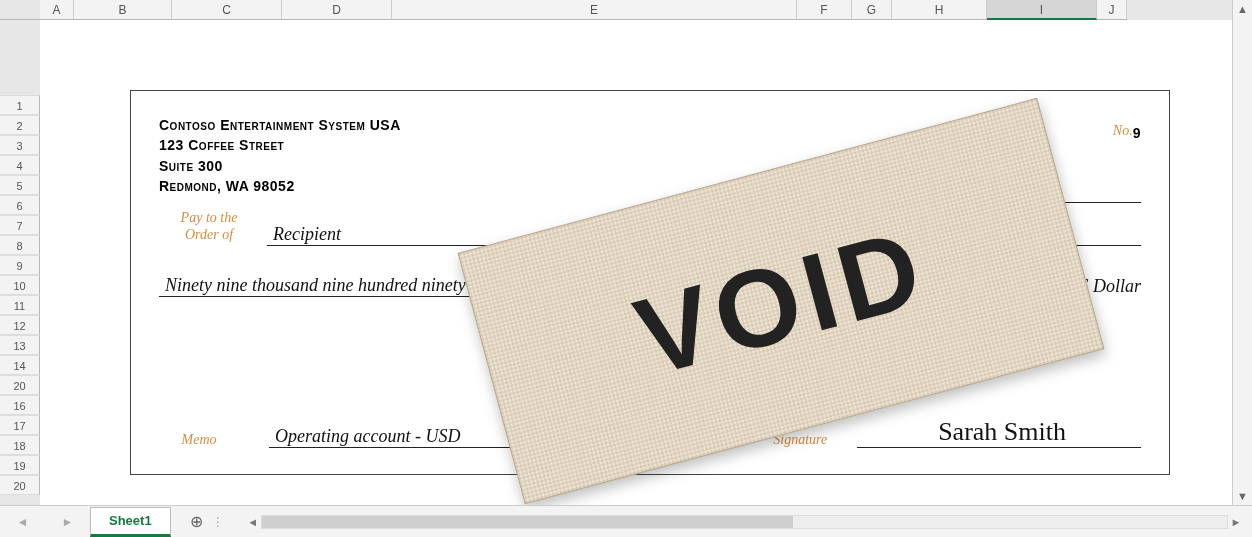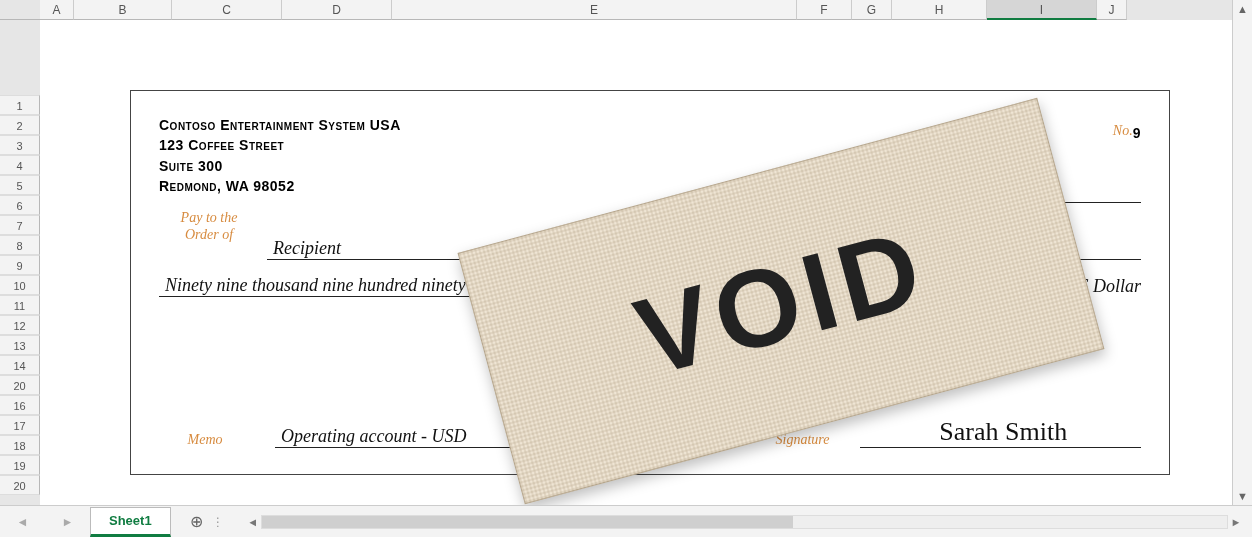--- a/index.html
+++ b/index.html
@@ -117,21 +117,21 @@
     display:flex; align-items:flex-end;
   }
   .amount-words-row {
     position:absolute; top:184px; left:28px; right:28px;
     display:flex; align-items:flex-end;
   }
   .bank-block {
     position:absolute; top:220px; left:28px;
   }
   .memo-sig-row {
-    position:absolute; bottom:26px; left:34px; right:28px;
+    position:absolute; bottom:26px; left:28px; right:28px;
     display:flex; align-items:flex-end; gap:30px;
   }
   
   .void-wrap {
     position: absolute;
     left: 350px; top: 80px;
     width: 600px; height: 260px;
     transform: rotate(-15deg);
     pointer-events: none;
   }
@@ -248,21 +248,21 @@
       <span class="italic-label">No.</span>
       <span class="copperplate" style="font-size:14px;">9</span>
     </div>
 
     <div class="date-row">
       <span class="italic-label">Date</span>
       <span class="script underline" style="flex:1; padding-left:6px;">05/15/2020</span>
     </div>
 
     <div class="payto-row">
-      <div class="italic-label" style="width:100px; text-align:center; line-height:1.2; margin-bottom:16px;">
+      <div class="italic-label" style="width:100px; text-align:center; line-height:1.2; margin-bottom:2px;">
         <div>Pay to the</div>
         <div>Order of</div>
       </div>
       <div class="script underline" style="flex:1; margin:0 16px 0 8px; padding-left:6px;">Recipient</div>
       <span class="italic-label" style="margin-right:8px;">$</span>
       <div class="script underline" style="width:160px; padding-left:6px;">99,999.99</div>
     </div>
 
     <div class="amount-words-row">
       <div class="script underline" style="flex:1; padding-left:6px;">Ninety nine thousand nine hundred ninety nine and 99/100</div>

